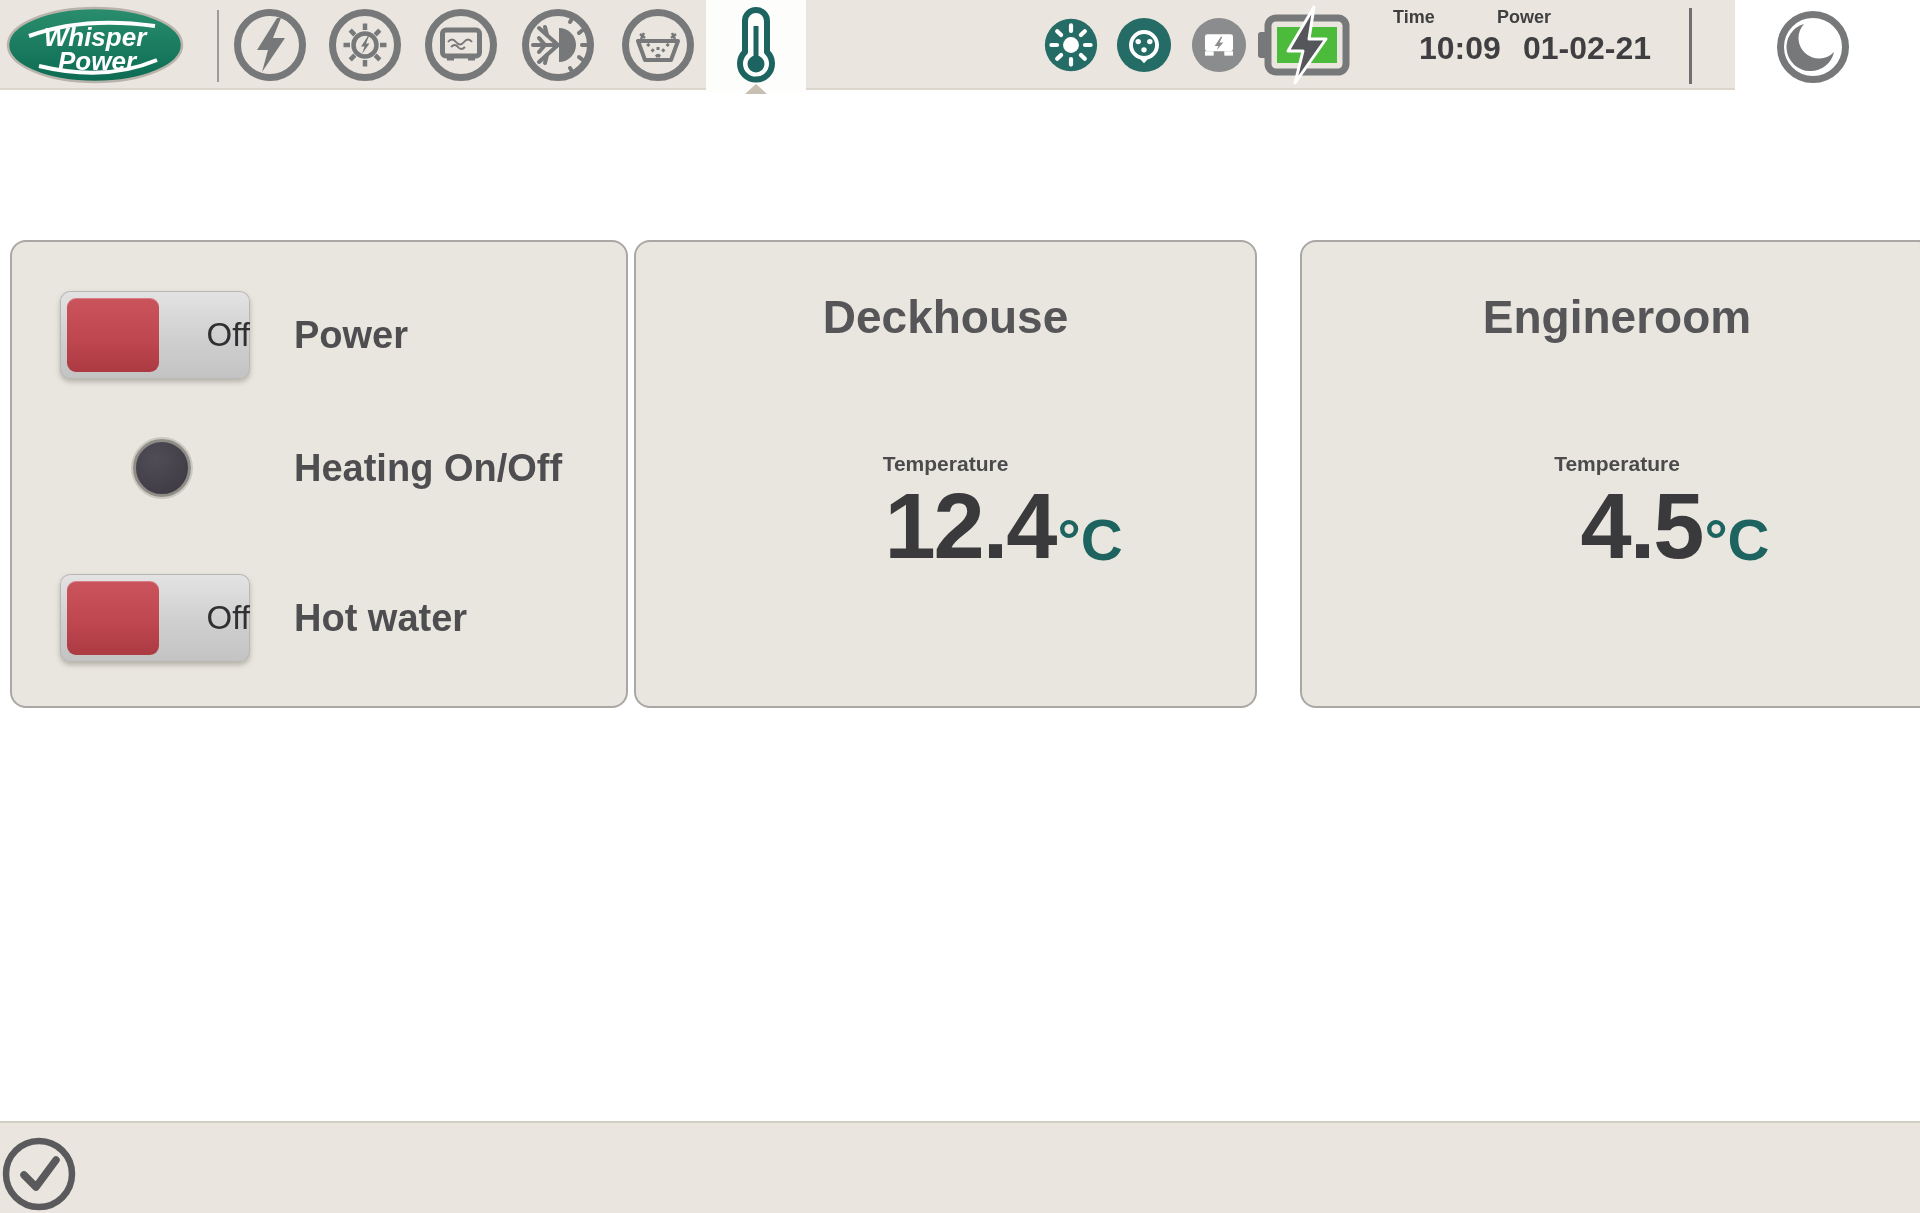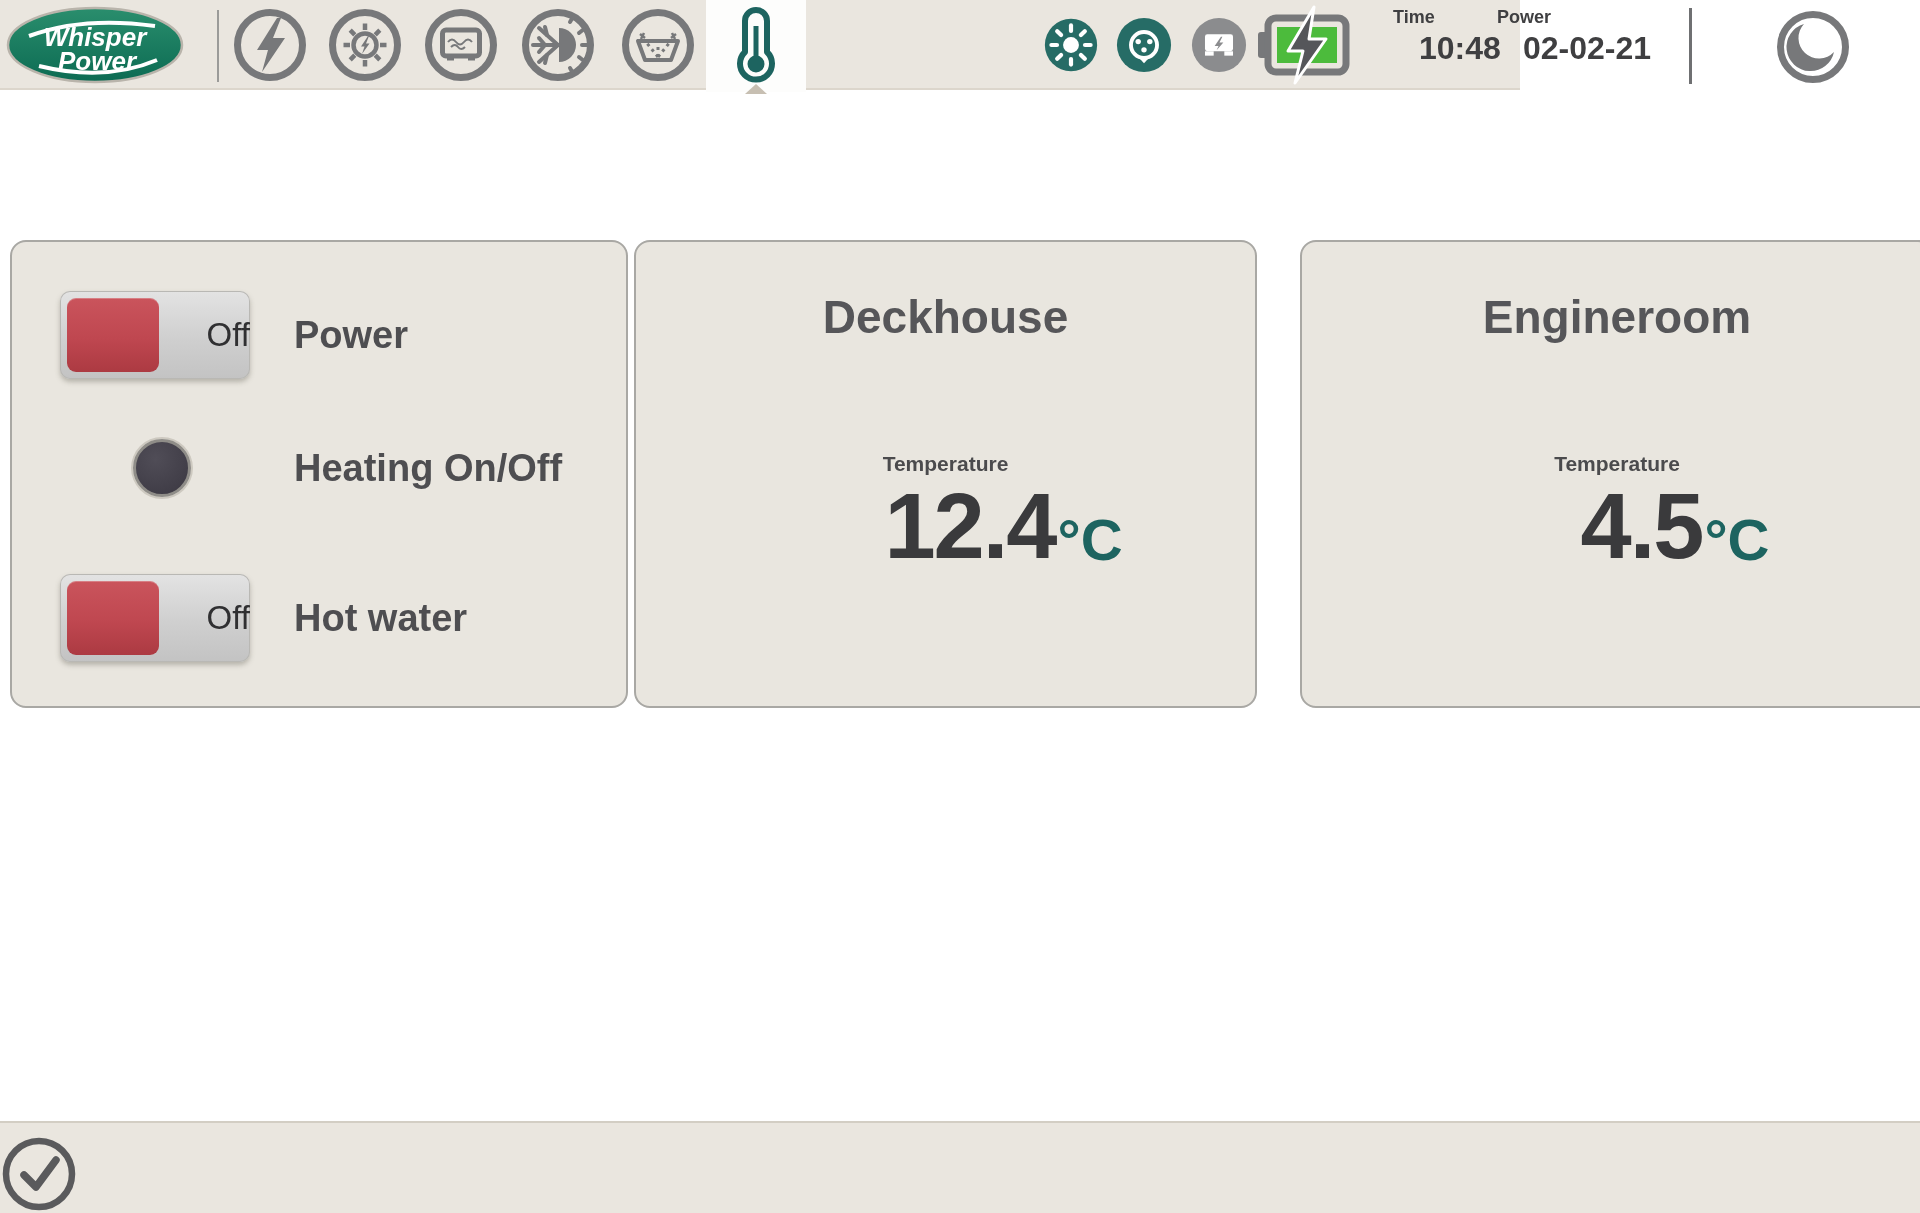--- a/index.html
+++ b/index.html
@@ -3,21 +3,21 @@
 <meta charset="utf-8">
 <style>
   html,body{margin:0;padding:0;background:#fff;}
   #screen{
     position:relative;width:1920px;height:1213px;overflow:hidden;
     background:#ffffff;font-family:"Liberation Sans",sans-serif;
     -webkit-font-smoothing:antialiased;
   }
   
   .topbar{
-    position:absolute;left:0;top:0;width:1520px;height:90px;
+    position:absolute;left:0;top:0;width:1735px;height:90px;
     background:var(--bar-bg,#eae6df);border-bottom:2px solid #dcd6cc;box-sizing:border-box;
   }
   .logo{position:absolute;left:5px;top:6px;width:180px;height:78px;}
   .vdiv1{position:absolute;left:217px;top:10px;width:2px;height:72px;background:#9b9b99;}
   .vdiv2{position:absolute;left:1689px;top:8px;width:3px;height:76px;background:#6f7072;}
   .navicon{position:absolute;top:5px;width:80px;height:80px;cursor:pointer;}
   .nav-1{left:230px}.nav-2{left:325px}.nav-3{left:421px}.nav-4{left:518px}.nav-5{left:618px}
   .tab-selected{
     position:absolute;left:706px;top:0;width:100px;height:92px;background:#fdfdfc;
   }
@@ -239,25 +239,25 @@
 
     <svg class="st-battery" viewBox="0 0 108 80">
       <rect x="8" y="27" width="12" height="26" rx="3" fill="#77787a"></rect>
       <rect x="18" y="13" width="78" height="54" rx="8" fill="none" stroke="#77787a" stroke-width="7"></rect>
       <rect x="27" y="22" width="60" height="36" fill="#4cbb3c"></rect>
       <polygon points="64,2 38,46 53,46 45,78 76,34 59,34" fill="#55565a" stroke="#ffffff" stroke-width="3" stroke-linejoin="round"></polygon>
     </svg>
 
     <div class="clock-group clock-time">
       <div class="clock-label">Time</div>
-      <div class="clock-value">10:48</div>
+      <div class="clock-value">10:09</div>
     </div>
     <div class="clock-group clock-date">
       <div class="clock-label">Power</div>
-      <div class="clock-value">02-02-21</div>
+      <div class="clock-value">01-02-21</div>
     </div>
 
     <div class="vdiv2"></div>
 
     <svg class="moon-btn" viewBox="0 0 80 80">
       <circle cx="40" cy="40" r="32.5" fill="none" class="gray-stroke" stroke-width="7"></circle>
       <path d="M31 17 A24 24 0 1 0 61 45 A20 20 0 0 1 31 17 Z" class="gray-fill"></path>
     </svg>
   </div>
 

